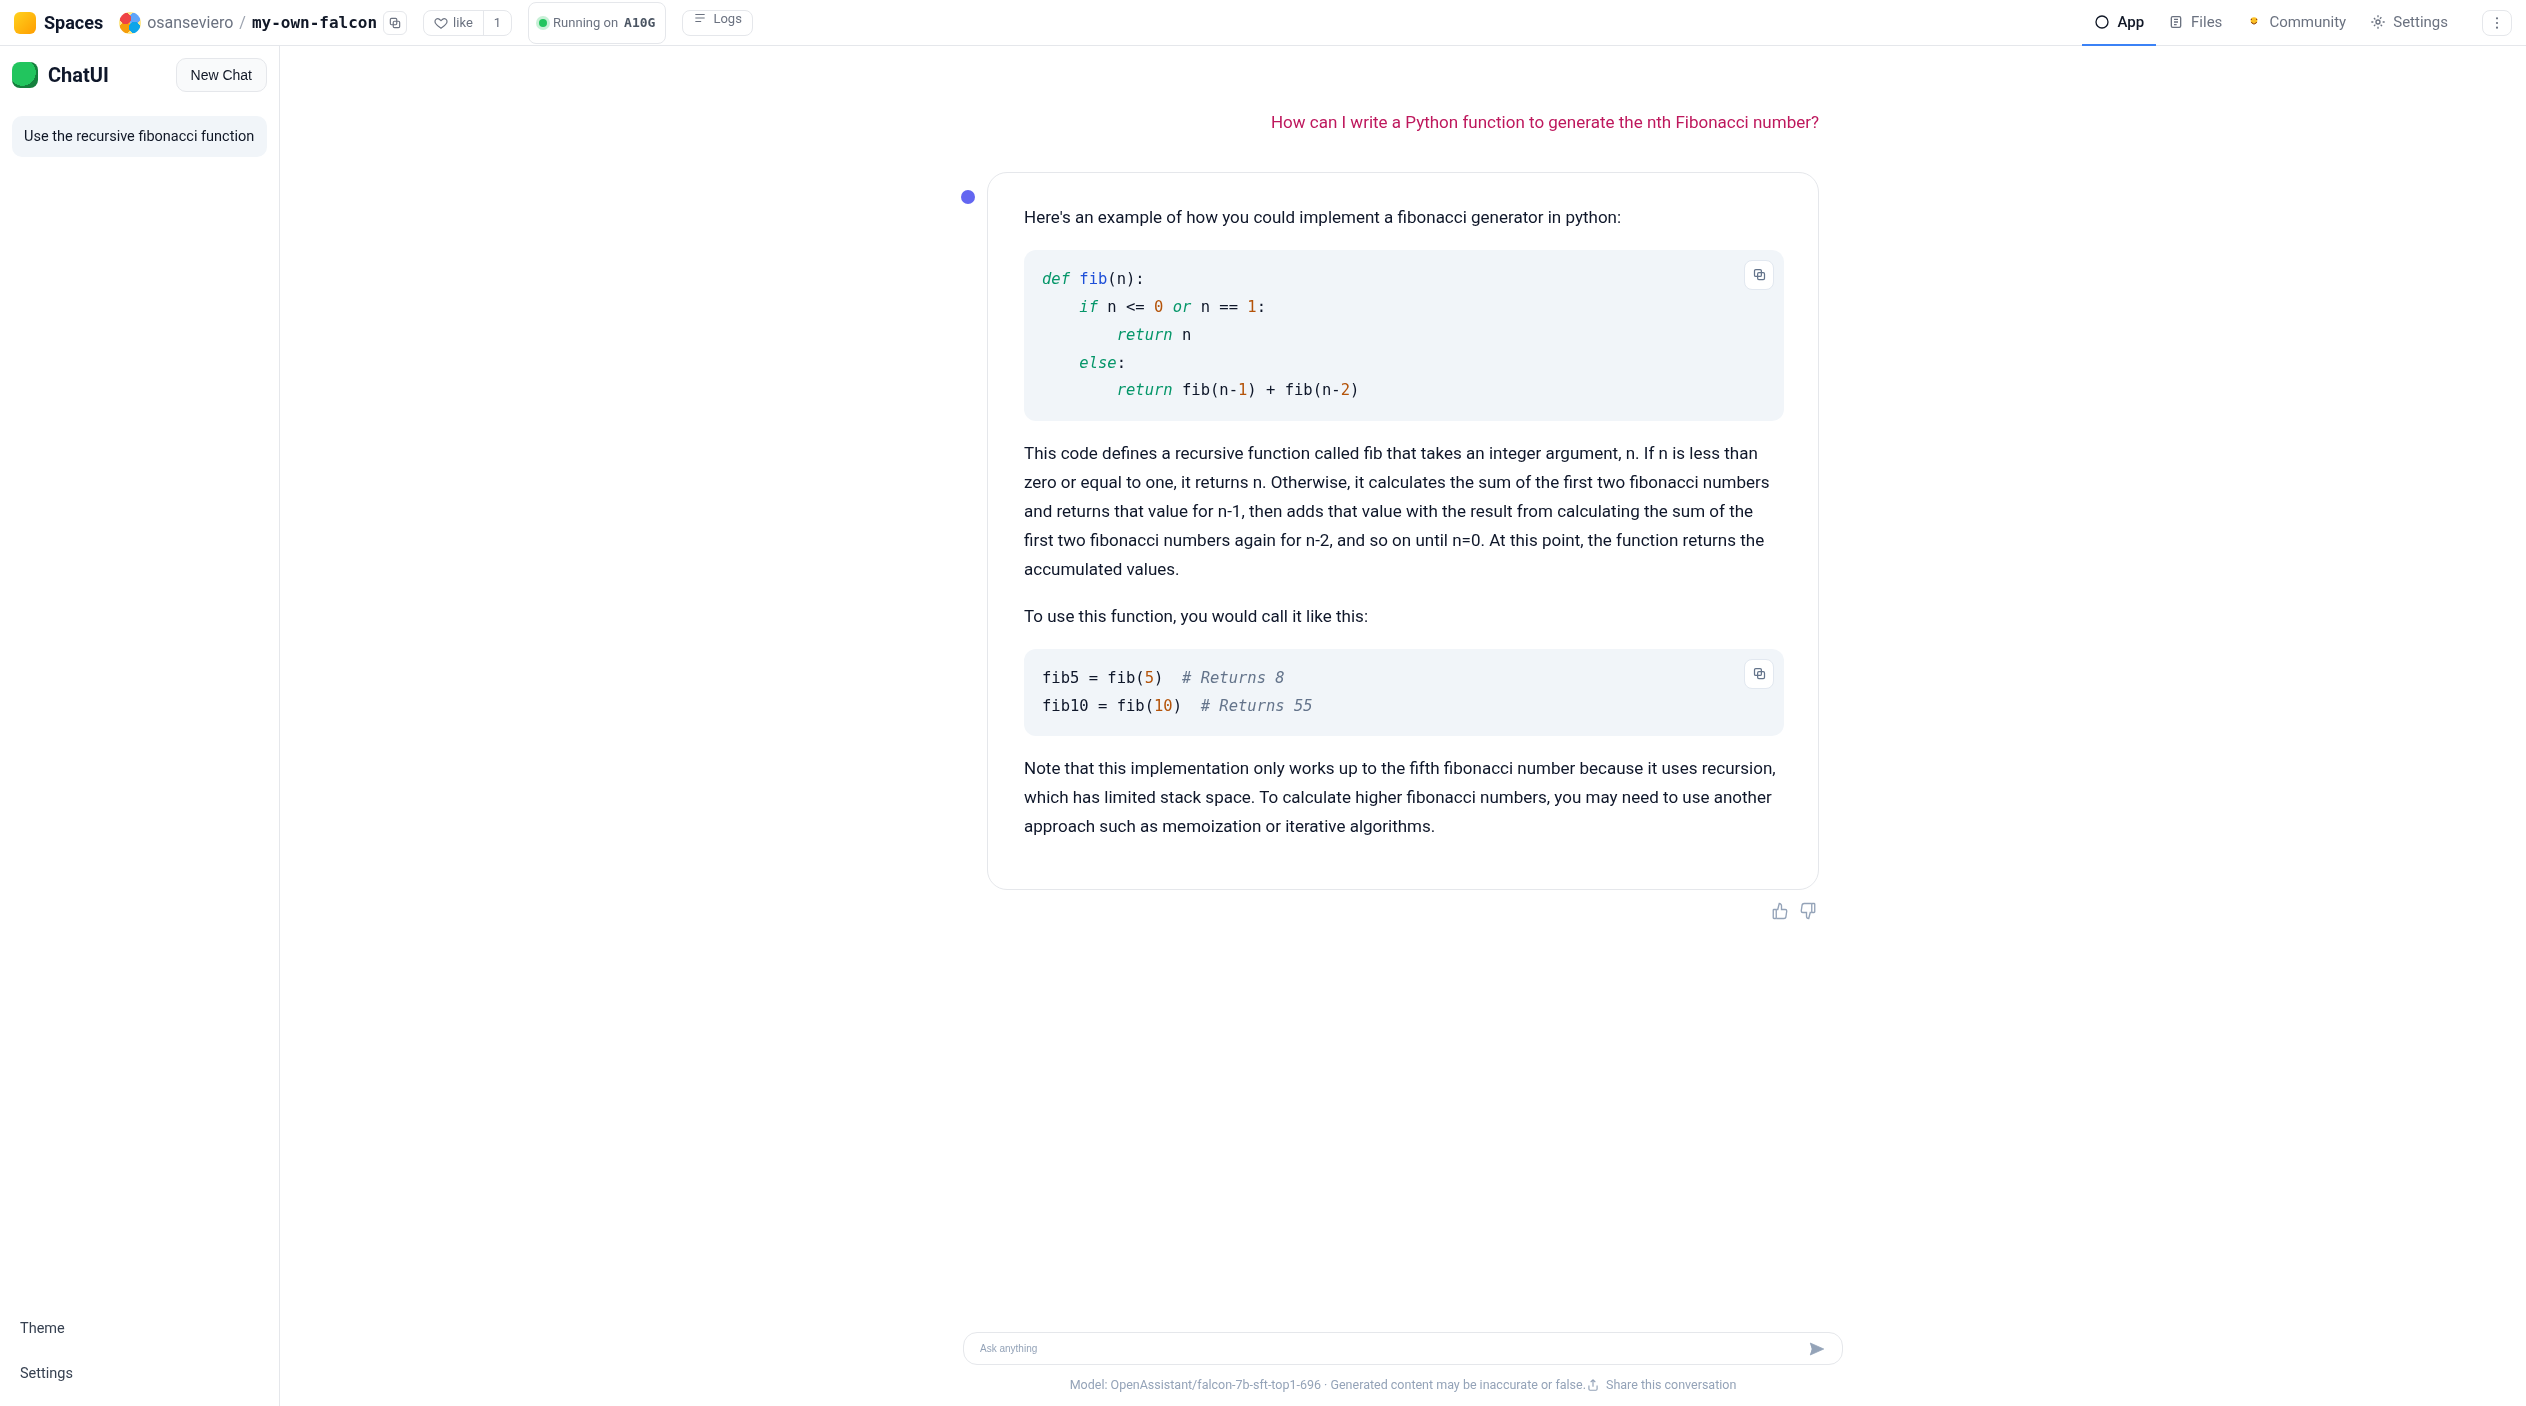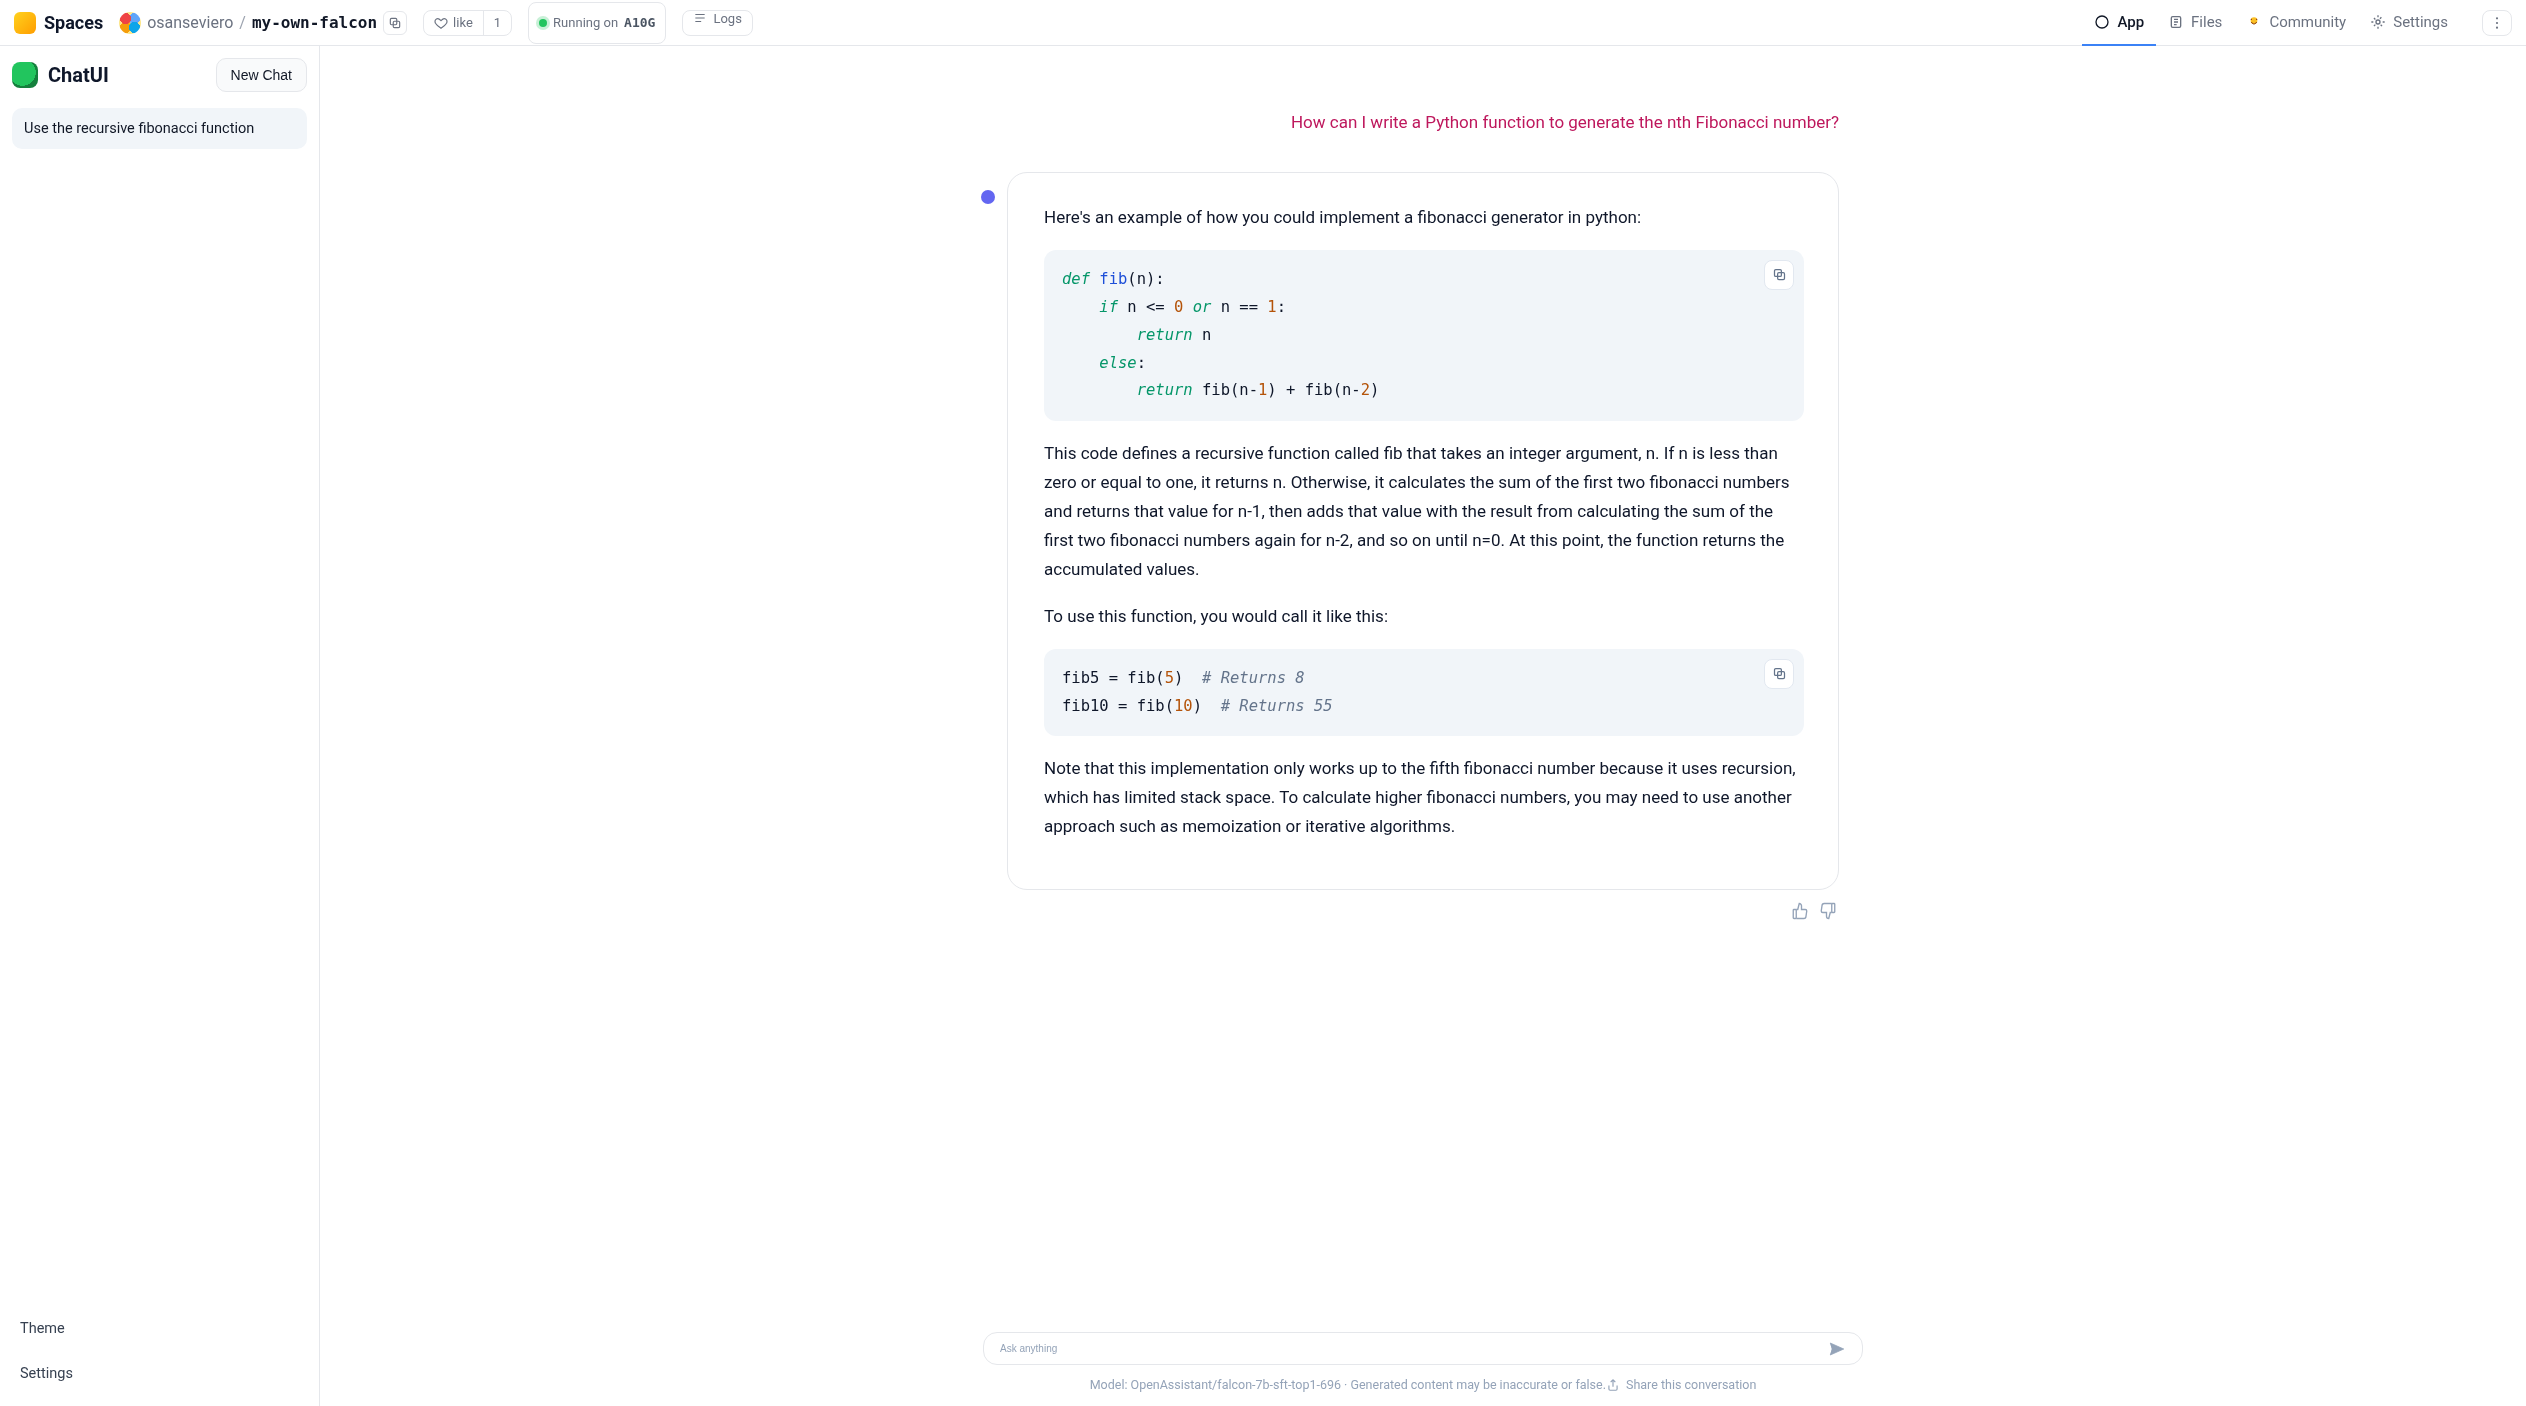--- a/index.html
+++ b/index.html
@@ -98,35 +98,35 @@
   .kebab-btn {
     width: 30px; height: 26px; border: 1px solid #e5e7eb; border-radius: 8px;
     display: inline-flex; align-items: center; justify-content: center; cursor: pointer;
     background: #fff; color: #6b7280;
   }
 
   
   .app-body { flex: 1; display: flex; min-height: 0; }
 
   .sidebar {
-    width: 320px; border-right: 1px solid #e5e7eb; display: flex; flex-direction: column;
+    width: 280px; border-right: 1px solid #e5e7eb; display: flex; flex-direction: column;
     background: #fff; padding: 12px; gap: 12px;
   }
   .sidebar-header { display: flex; align-items: center; justify-content: space-between; gap: 8px; }
   .brand { display: flex; align-items: center; gap: 10px; }
   .brand-logo {
     width: 26px; height: 26px; border-radius: 8px;
     background: radial-gradient(circle at 40% 40%, #22c55e 0 60%, #15803d 61% 100%);
   }
   .brand-name { font-weight: 700; font-size: 20px; }
   .new-chat-btn {
     padding: 8px 14px; border-radius: 10px; border: 1px solid #e5e7eb; background: #f9fafb;
     font-size: 14px; color: #111827; cursor: pointer;
   }
-  .convo-list { margin-top: 4px; display: flex; flex-direction: column; gap: 6px; }
+  .convo-list { margin-top: 12px; display: flex; flex-direction: column; gap: 6px; }
   .convo-item {
     padding: 12px 12px; border-radius: 10px; font-size: 14.5px; color: #111827;
     background: #f1f5f9; cursor: pointer;
     white-space: nowrap; overflow: hidden; text-overflow: ellipsis;
   }
 
   .sidebar-bottom { margin-top: auto; display: flex; flex-direction: column; gap: 4px; }
   .sidebar-link {
     padding: 12px 8px; font-size: 14.5px; color: #374151; cursor: pointer; border-radius: 8px;
   }

